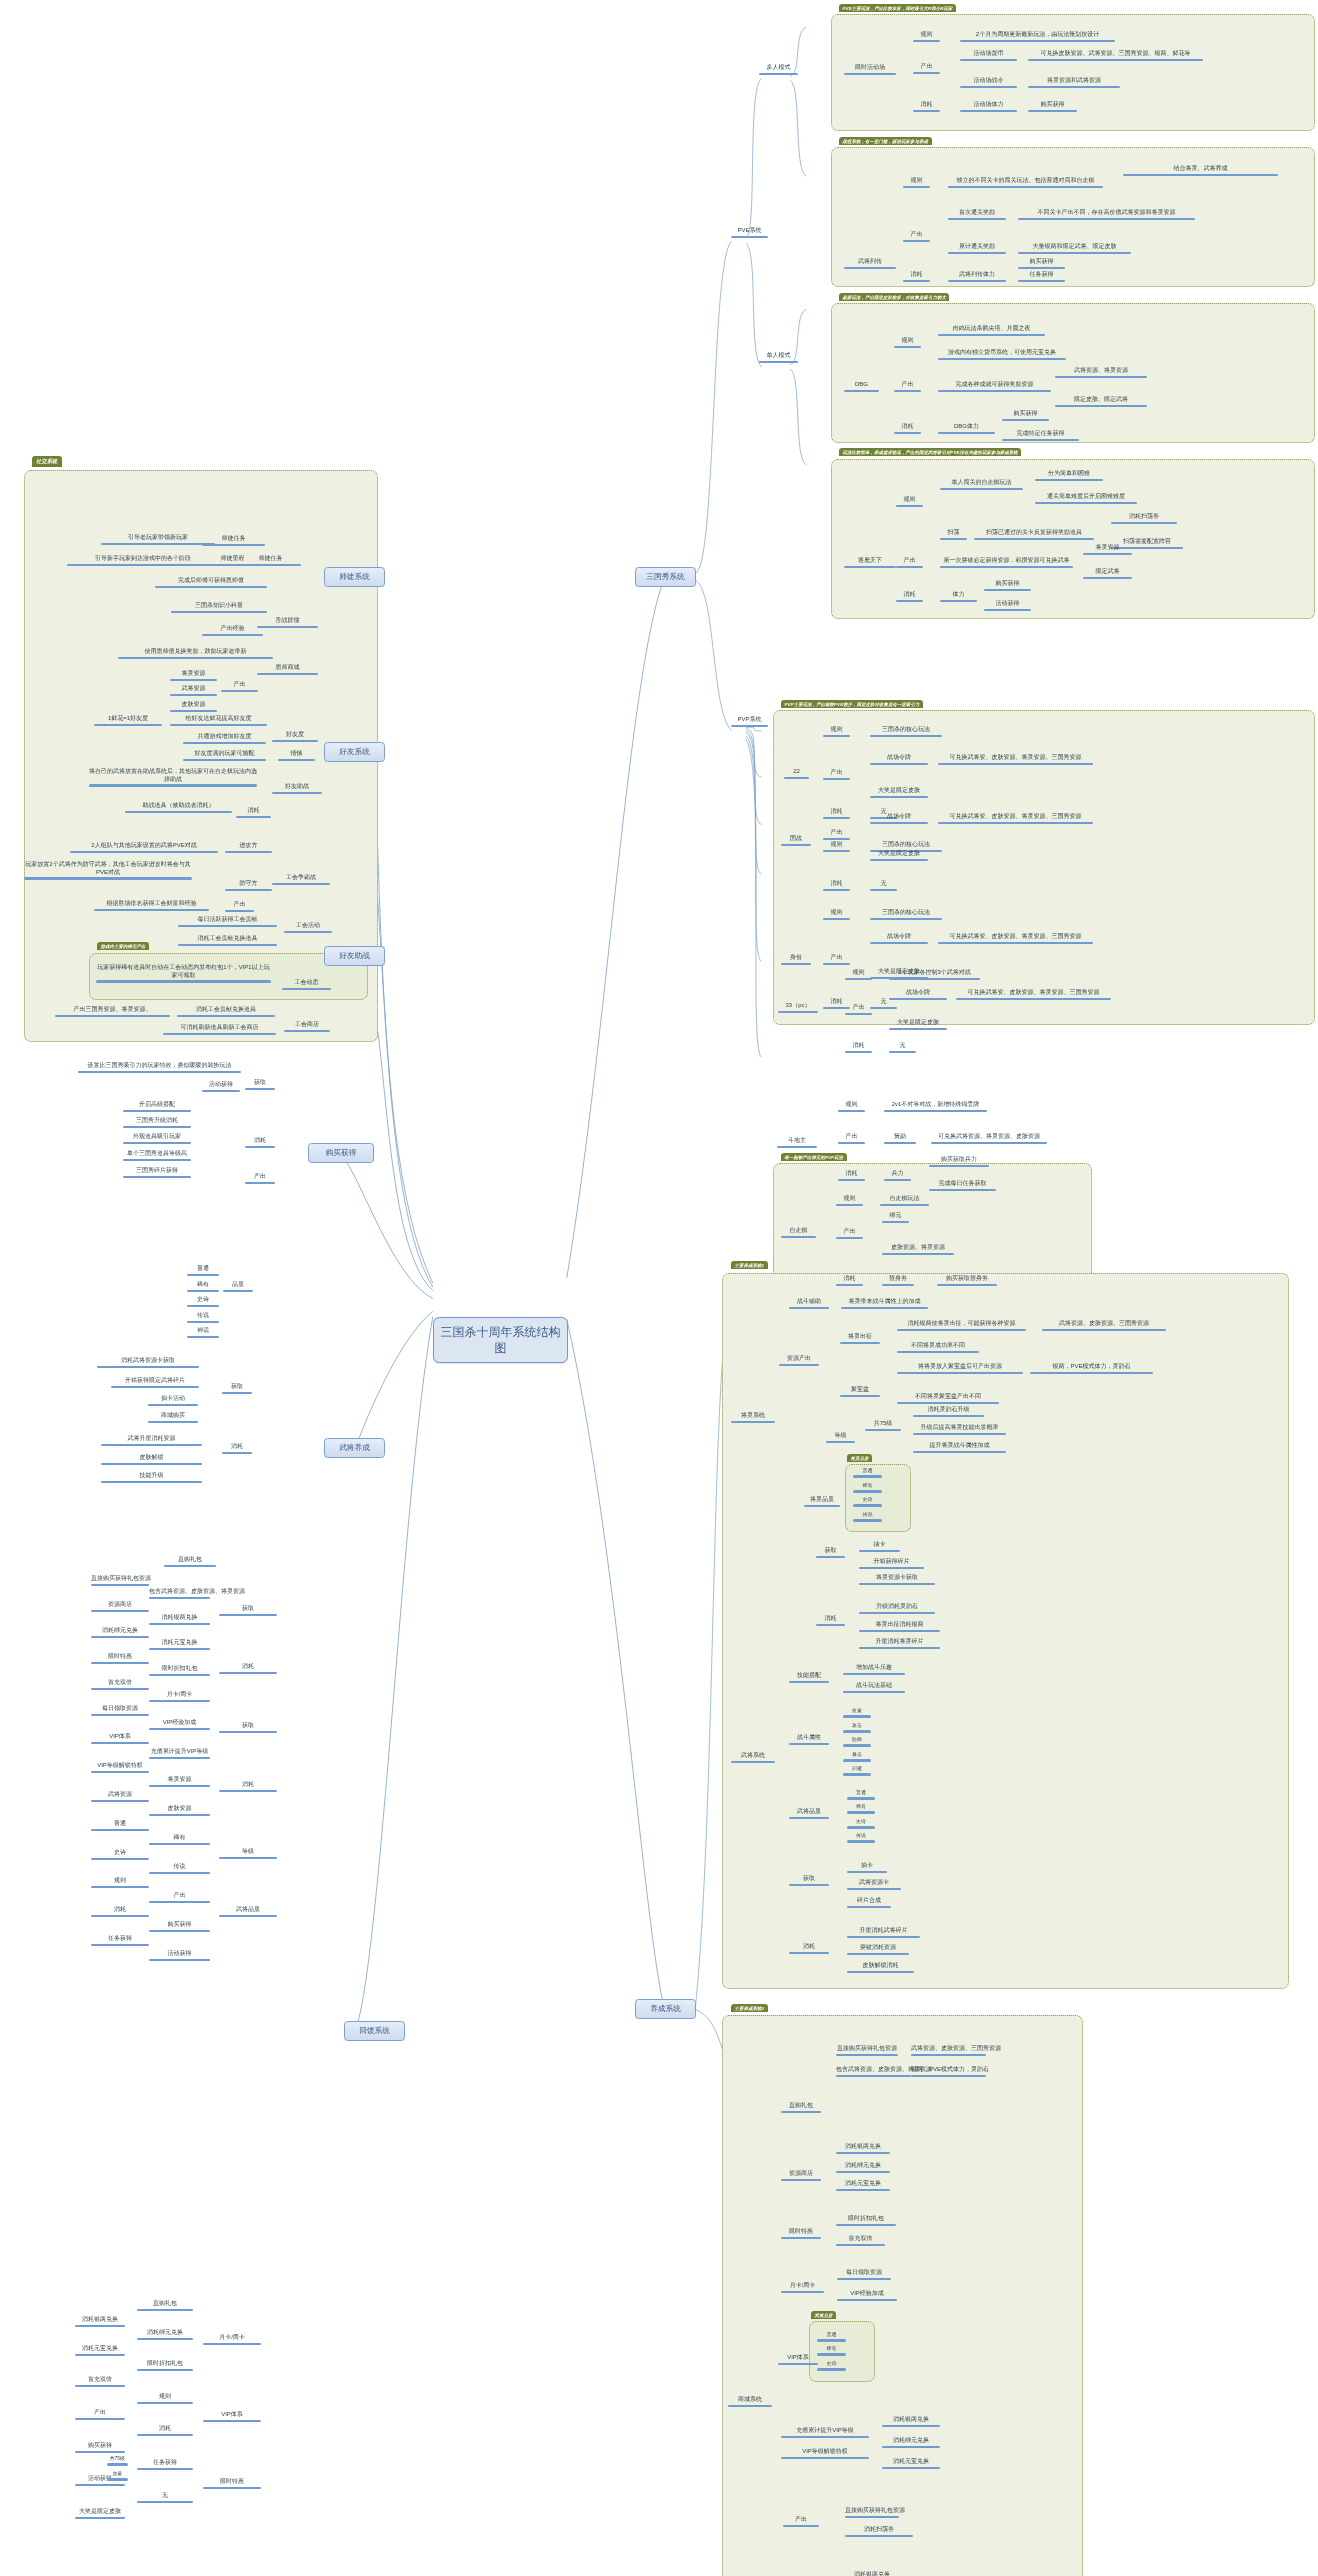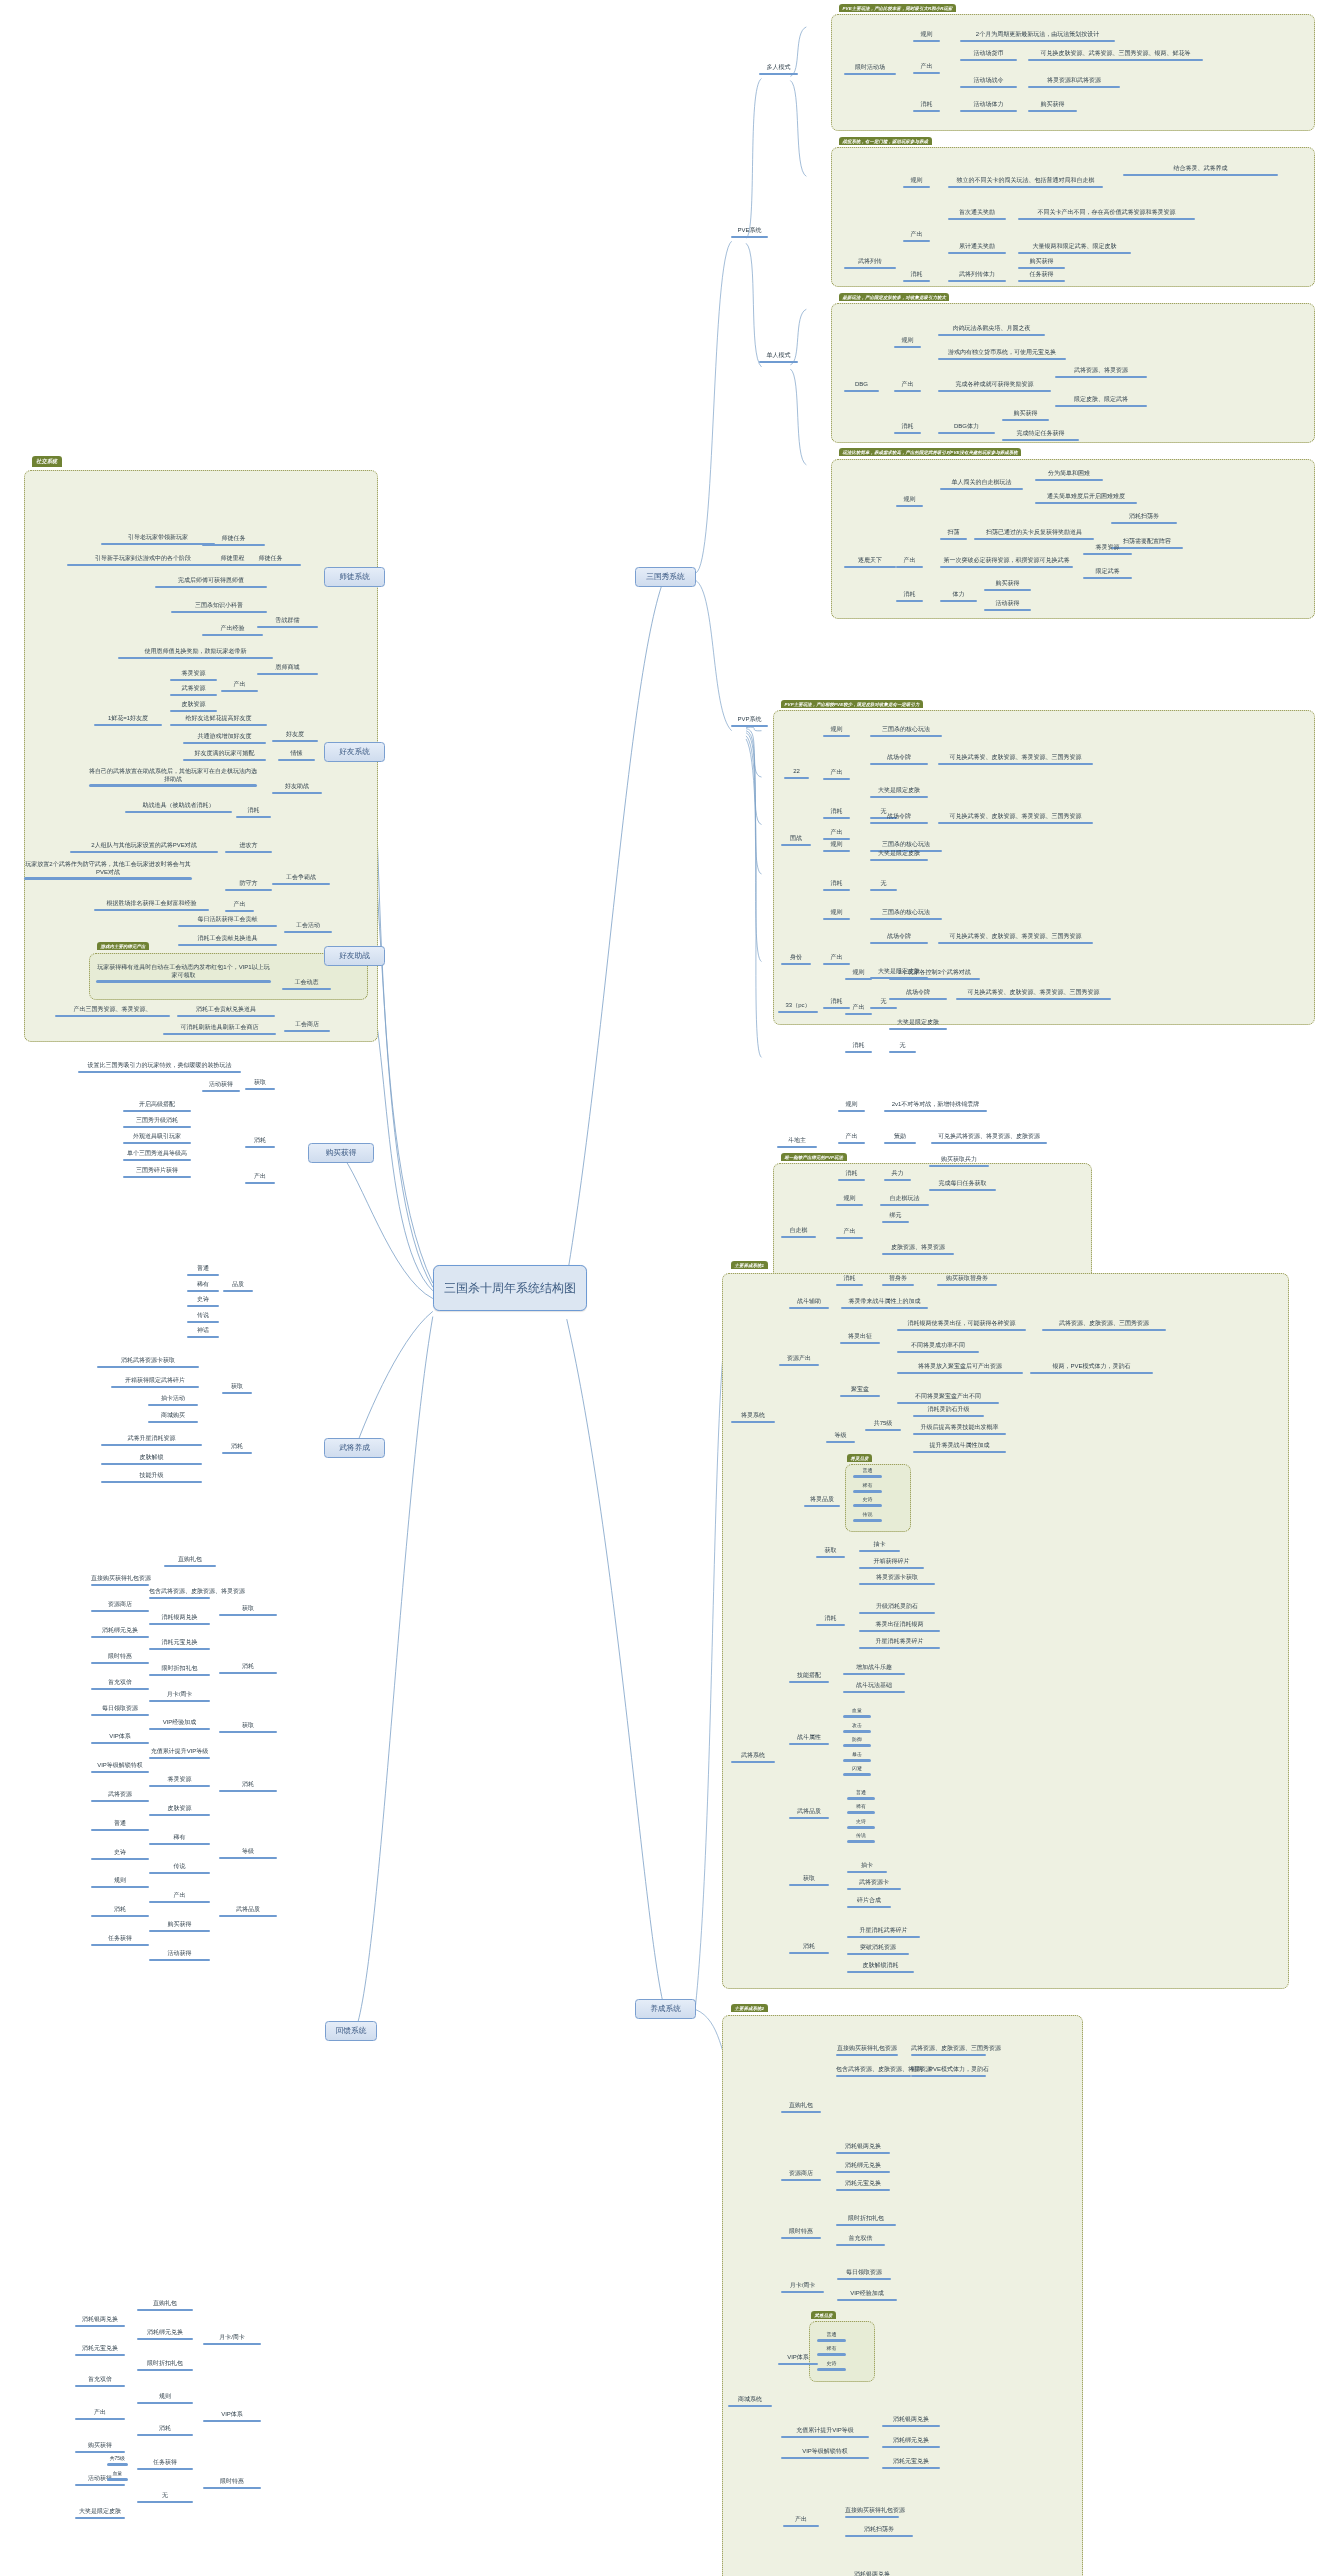--- a/index.html
+++ b/index.html
@@ -125,21 +125,21 @@
     <path d="M1448 1418 C 1480 1424, 1452 1596, 1478 1600"></path>
     <path d="M1448 1422 C 1482 1436, 1452 1690, 1478 1696"></path>
     <path d="M1448 1428 C 1484 1460, 1452 1856, 1478 1866"></path>
     <path d="M1448 1434 C 1486 1500, 1452 2040, 1478 2052"></path>
 
     <path d="M1350 3892 C 1390 3500, 1380 2600, 1420 2520"></path>
     <path d="M1350 3900 C 1400 3920, 1400 4000, 1420 4020"></path>
   </g>
 </svg>
 
-<div class="root-node" style="left:433px; top:1265px; width:154px; height:46px;">三国杀十周年系统结构图</div>
+<div class="root-node" style="left:433px; top:1317px; width:135px; height:46px;">三国杀十周年系统结构图</div>
 
 <div class="greenbox" style="left:24px; top:470px; width:354px; height:572px;"></div>
 <div class="greentag" style="left:32px; top:456px;">社交系统</div>
 
 <div class="greenbox inner" style="left:89px; top:953px; width:279px; height:47px;"></div>
 <div class="greentag sm" style="left:97px; top:942px;">游戏内主要的绑元产出</div>
 
 <div class="greenbox" style="left:831px; top:14.4px; width:484px; height:117px;"></div>
 <div class="greentag sm" style="left:839px; top:4.1px;">PVE主要玩法，产出比较丰富，同时吸引大R和小R玩家</div>
 
@@ -168,21 +168,21 @@
 <div class="greentag sm" style="left:731px; top:2004px;">主要养成系统2</div>
 
 <div class="greenbox inner" style="left:809px; top:2321px; width:66px; height:61px;"></div>
 <div class="greentag sm" style="left:811px; top:2311px;">武将品质</div>
 
 <div class="pill" style="left:324px; top:567px; width:61px; height:19.6px;">师徒系统</div>
 <div class="pill" style="left:324px; top:742px; width:61px; height:19.6px;">好友系统</div>
 <div class="pill" style="left:324px; top:946px; width:61px; height:19.6px;">好友助战</div>
 <div class="pill" style="left:308px; top:1143px; width:66px; height:19.6px;">购买获得</div>
 <div class="pill" style="left:324px; top:1438px; width:61px; height:19.6px;">武将养成</div>
-<div class="pill" style="left:325px; top:2021px; width:52px; height:19.6px;">回馈系统</div>
+<div class="pill" style="left:344px; top:2021px; width:61px; height:19.6px;">回馈系统</div>
 <div class="pill" style="left:635px; top:567px; width:61px; height:19.6px;">三国秀系统</div>
 <div class="pill" style="left:635px; top:1999px; width:61px; height:19.6px;">养成系统</div>
 
 <div class="topic" style="left:240px; top:555px; width:61px;">师徒任务</div>
 <div class="topic" style="left:101px; top:534px; width:114px;">引导老玩家带领新玩家</div>
 <div class="topic" style="left:202px; top:535px; width:63px;">师徒任务</div>
 <div class="topic" style="left:67px; top:555px; width:152px;">引导新手玩家到达游戏中的各个阶段</div>
 <div class="topic" style="left:202px; top:555px; width:61px;">师徒里程</div>
 <div class="topic" style="left:155px; top:577px; width:112px;">完成后师傅可获得恩师值</div>
 <div class="topic" style="left:171px; top:602px; width:96px;">三国杀知识小科普</div>

